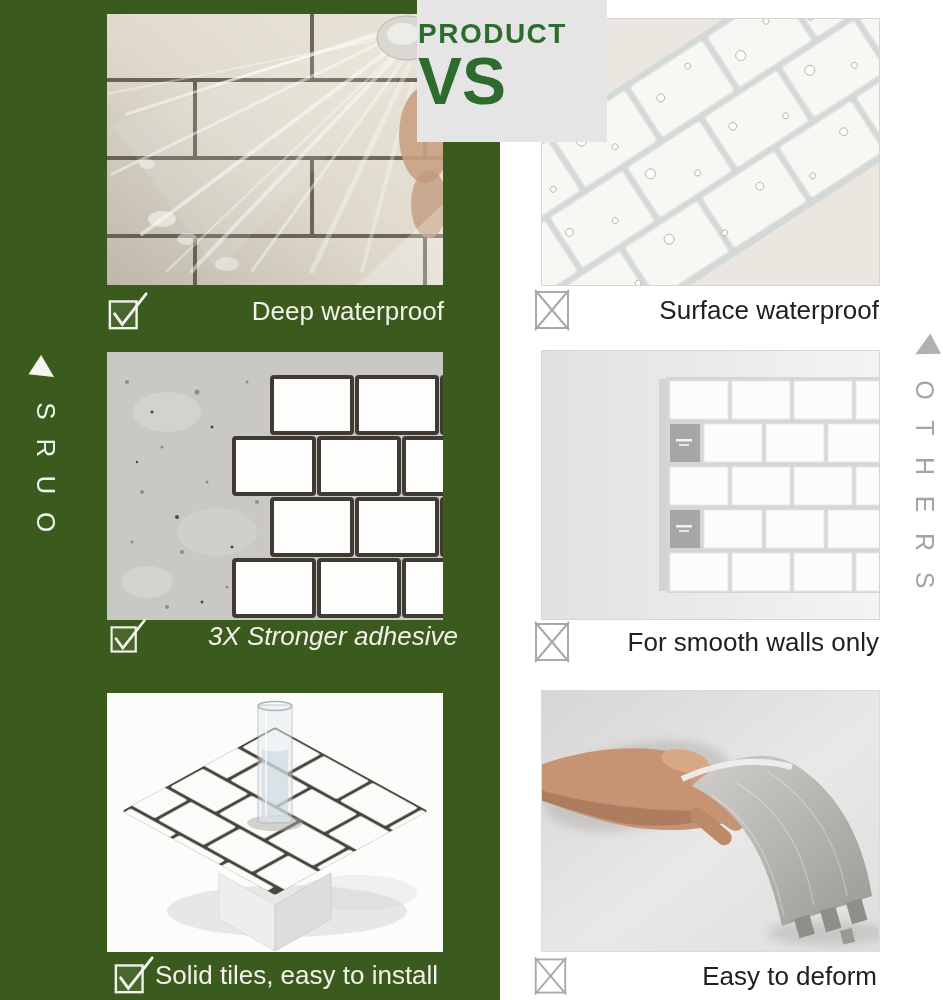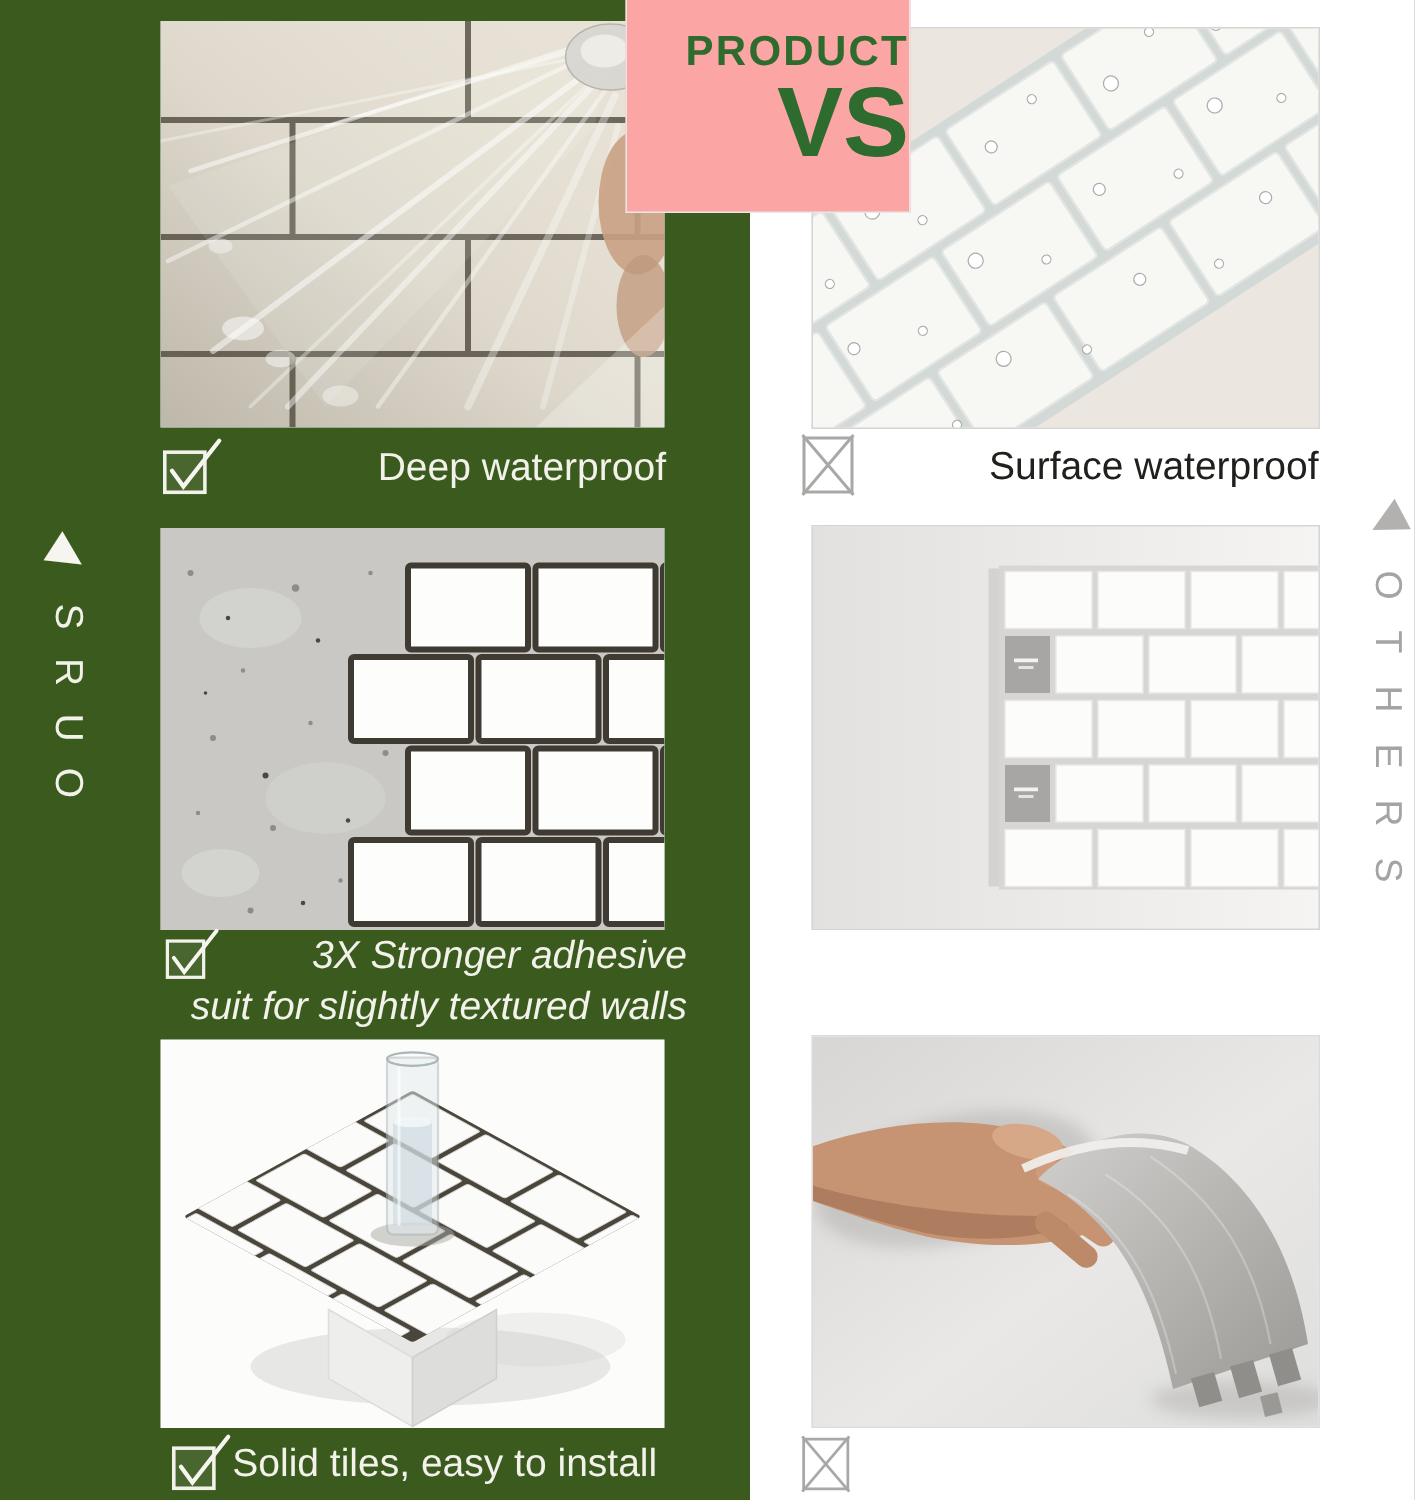--- a/index.html
+++ b/index.html
@@ -12,23 +12,23 @@
   .photo{position:absolute;overflow:hidden;z-index:1;background:#eee;}
   .photo svg{display:block;width:100%;height:100%;}
   #p1l{left:107px;top:14px;width:336px;height:271px;}
   #p2l{left:107px;top:352px;width:336px;height:268px;}
   #p3l{left:107px;top:693px;width:336px;height:259px;}
   #p1r{left:541px;top:18px;width:337px;height:266px;border:1px solid #d6d5d2;}
   #p2r{left:541px;top:350px;width:337px;height:268px;border:1px solid #d6d5d2;}
   #p3r{left:541px;top:690px;width:337px;height:260px;border:1px solid #dcdbd8;}
 
   
-  #vs-box{position:absolute;left:417px;top:0;width:190px;height:142px;background:#fca5a5;
+  #vs-box{position:absolute;left:417px;top:0;width:190px;height:142px;background:#e5e5e5;
           border:1px solid #e8e7e4;border-top:none;box-sizing:border-box;z-index:5;
-          display:flex;flex-direction:column;align-items:flex-end;}
+          display:flex;flex-direction:column;align-items:flex-start;}
   #vs-top{margin-top:18px;font-size:28px;font-weight:600;letter-spacing:1.5px;color:#2e6b2e;}
   #vs-main{font-size:66px;font-weight:700;line-height:0.95;color:#2e6b2e;margin-top:0px;}
 
   
   .cap-row{position:absolute;display:flex;align-items:center;justify-content:space-between;z-index:2;}
   #row1l{left:107px;top:288px;width:337px;height:46px;}
   #row3l{left:107px;top:952px;width:337px;height:46px;justify-content:center;}
   #row1r{left:533px;top:286px;width:346px;height:48px;}
   #row2r{left:533px;top:618px;width:346px;height:48px;}
   #row3r{left:533px;top:952px;width:344px;height:48px;}
@@ -377,33 +377,41 @@
   </div>
 
   <div id="row2l-box">
     <svg width="38" height="40" viewBox="0 0 44 44">
       <rect x="3" y="12" width="28" height="28" fill="rgba(255,255,255,0.08)" stroke="#f2f1ea" stroke-width="2.5"></rect>
       <path d="M 8,25 L 16,36 L 41,4" fill="none" stroke="#f6f5ef" stroke-width="3" stroke-linecap="round"></path>
     </svg>
   </div>
   <div id="row2l-text">
     <span>3X Stronger adhesive</span>
-    <span>suit for slightly textured walls</span>
-  </div>
-
+  </div>
+
+  <div class="cap-row" id="row2r">
+    <svg class="mark-icon" width="38" height="46" viewBox="0 0 38 46">
+      <rect x="3" y="5" width="32" height="36" fill="none" stroke="#a9a8a6" stroke-width="2"></rect>
+      <line x1="2" y1="3" x2="36" y2="43" stroke="#a9a8a6" stroke-width="2"></line>
+      <line x1="36" y1="3" x2="2" y2="43" stroke="#a9a8a6" stroke-width="2"></line>
+    </svg>
+    <span class="cap-dark">For smooth walls only</span>
+  </div>
 
   <div class="cap-row" id="row3l">
     <svg class="mark-icon" width="42" height="42" viewBox="0 0 44 44">
       <rect x="3" y="12" width="28" height="28" fill="rgba(255,255,255,0.08)" stroke="#f2f1ea" stroke-width="2.5"></rect>
       <path d="M 8,25 L 16,36 L 41,4" fill="none" stroke="#f6f5ef" stroke-width="3" stroke-linecap="round"></path>
     </svg>
     <span class="cap-light">Solid tiles, easy to install</span>
   </div>
 
   <div class="cap-row" id="row3r">
     <svg class="mark-icon" width="35" height="46" viewBox="0 0 38 46">
       <rect x="3" y="5" width="32" height="36" fill="none" stroke="#a9a8a6" stroke-width="2"></rect>
       <line x1="2" y1="3" x2="36" y2="43" stroke="#a9a8a6" stroke-width="2"></line>
       <line x1="36" y1="3" x2="2" y2="43" stroke="#a9a8a6" stroke-width="2"></line>
     </svg>
+    <span class="cap-dark">Easy to deform</span>
   </div>
 
 </div>
 
 </body></html>

